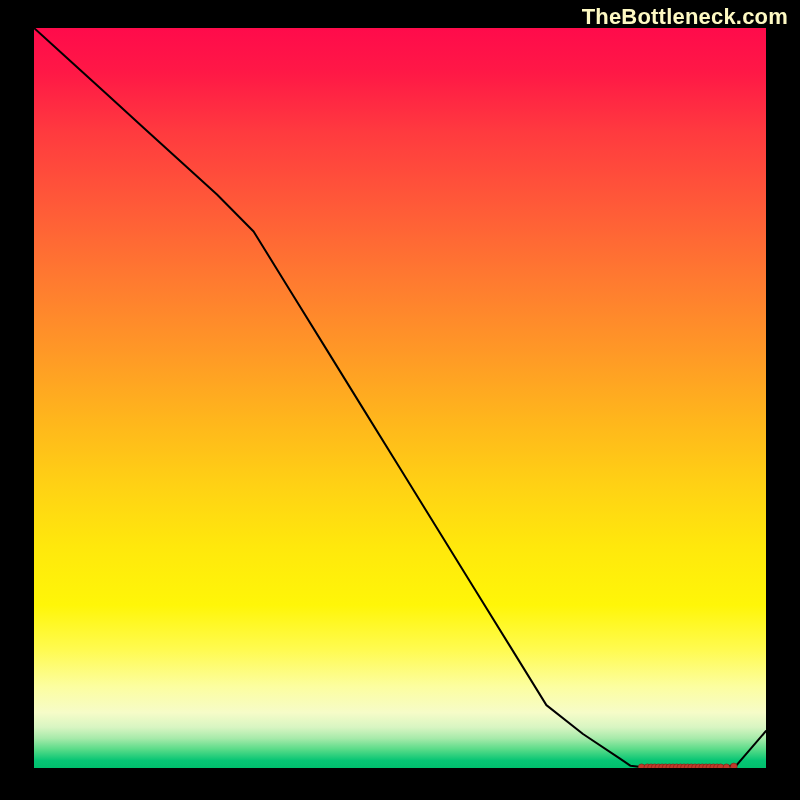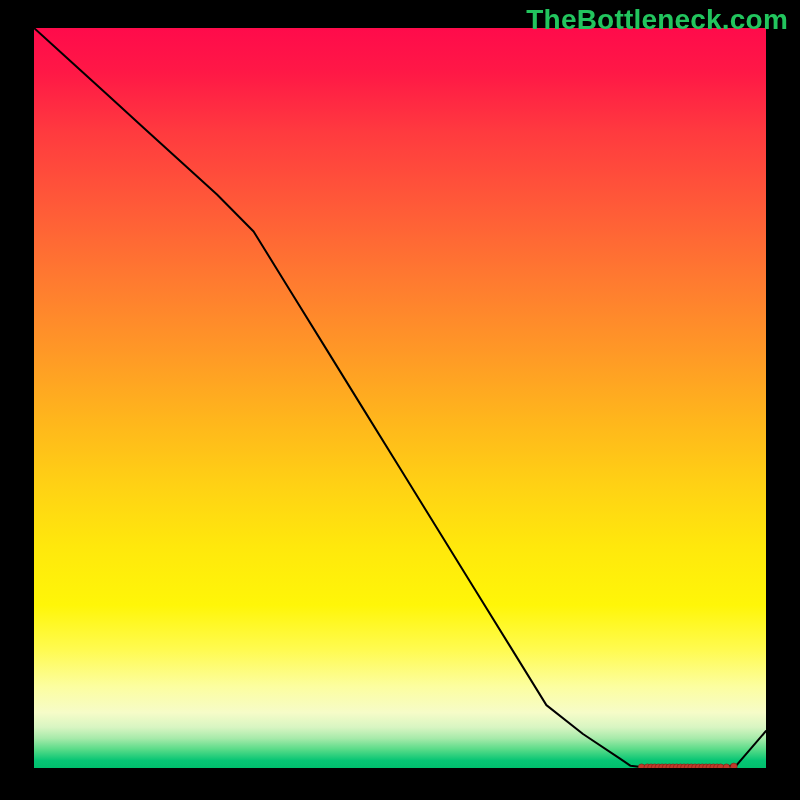--- a/index.html
+++ b/index.html
@@ -14,23 +14,23 @@
   .frame {
     position: relative;
     width: 800px;
     height: 800px;
     background: #000;
   }
   .watermark {
     position: absolute;
     top: 4px;
     right: 12px;
-    font-size: 28px;
+    font-size: 22px;
     font-weight: 600;
-    color: #22c55e;
+    color: #fef9c3;
     letter-spacing: 0.2px;
     z-index: 10;
   }
   .plot {
     position: absolute;
     left: 34px;
     top: 28px;
     width: 732px;
     height: 740px;
     

